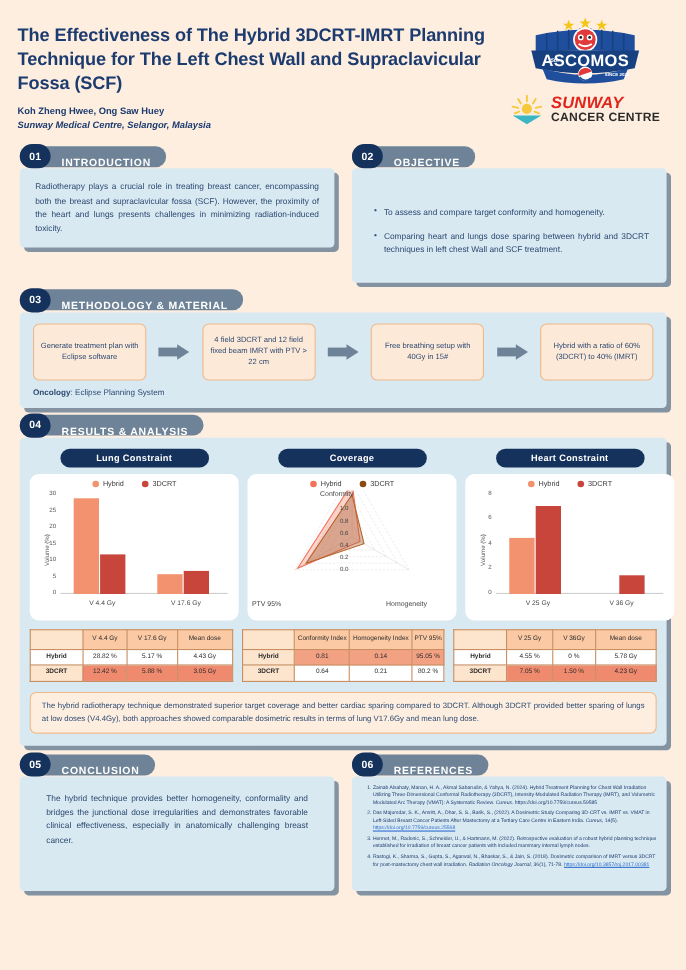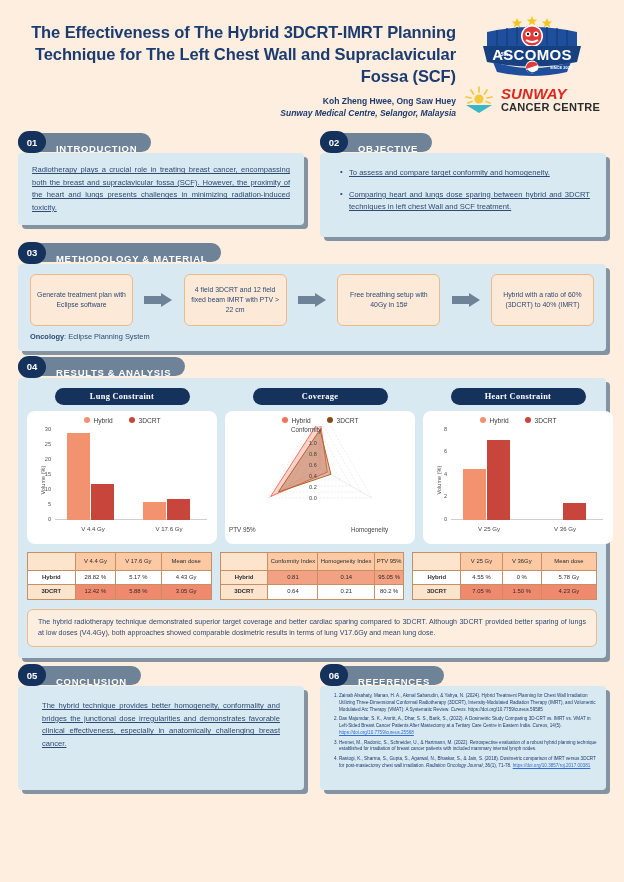--- a/index.html
+++ b/index.html
@@ -6,21 +6,21 @@
   html, body {
     width: 624px; height: 882px;
     background: #fdeee0;
     font-family: "Liberation Sans", sans-serif;
     overflow: hidden;
   }
   .poster { position: relative; width: 624px; height: 882px; background: #fdeee0; }
 
   
   .header { display: flex; padding: 14px 16px 6px 16px; align-items: flex-start; }
-  .header-left { flex: 1; text-align: right; padding-top: 8px; }
+  .header-left { flex: 1; text-align: left; padding-top: 8px; }
   .title {
     color: #1c3b6e; font-size: 16.5px; font-weight: bold; line-height: 1.32;
     letter-spacing: -0.1px;
   }
   .authors { color: #1c3b6e; font-size: 8.5px; font-weight: bold; margin-top: 9px; line-height: 1.35; }
   .affil { color: #1c3b6e; font-size: 8.5px; font-weight: bold; font-style: italic; line-height: 1.35; }
   .header-right { width: 152px; display: flex; flex-direction: column; align-items: center; gap: 4px; }
 
   
   .ascomos { position: relative; width: 118px; height: 66px; }
@@ -37,26 +37,26 @@
     color: #ffffff; font-size: 9.5px; font-weight: bold; letter-spacing: .7px;
   }
   .sec-num {
     position: absolute; left: 0; top: 0; width: 28px; height: 22px;
     background: #14325c; border-radius: 11px; color: #fff;
     font-size: 9.5px; font-weight: bold; display: flex; align-items: center; justify-content: center;
   }
 
   
   .panel { background: #d9e9f1; border-radius: 4px; box-shadow: 4px 4px 0 0 rgba(110,131,151,.85); }
-  .panel-body { padding: 11px 14px; color: #2c4a72; font-size: 7.6px; line-height: 1.65; text-align: justify; text-decoration: underline; }
+  .panel-body { padding: 11px 14px; color: #2c4a72; font-size: 7.6px; line-height: 1.65; text-align: justify; }
 
   .row2 { display: flex; gap: 16px; padding: 0 18px; margin-top: 6px; }
   .col { flex: 1; }
 
-  .bullets { list-style: none; padding-left: 4px; }
+  .bullets { list-style: none; padding-left: 4px; margin-top: 20px; }
   .bullets li { position: relative; padding-left: 9px; margin-bottom: 9px; text-align: justify; }
   .bullets li::before { content: "•"; position: absolute; left: 0; top: -1px; }
 
   
   .method-wrap { padding: 0 18px; margin-top: 5px; }
   .flow { display: flex; align-items: center; justify-content: space-between; padding: 10px 12px 2px 12px; }
   .fbox {
     width: 103px; min-height: 52px; background: #fde9d8; border: 1px solid #f0b98a; border-radius: 6px;
     display: flex; align-items: center; justify-content: center; text-align: center;
     color: #2c4a72; font-size: 6.9px; line-height: 1.45; padding: 4px 5px;
@@ -71,21 +71,21 @@
   .material b { font-weight: bold; }
 
   
   .results-wrap { padding: 0 18px; margin-top: 5px; }
   .results-inner { padding: 10px 9px 11px 9px; }
   .charts { display: flex; gap: 8px; justify-content: space-between; }
   .chart-col { width: 192px; }
   .chart-title {
     background: #14325c; color: #fff; border-radius: 11px; height: 17px;
     display: flex; align-items: center; justify-content: center;
-    font-size: 8.4px; font-weight: bold; letter-spacing: .3px; margin: 0 auto 6px auto; width: 135px; font-family: Liberation Serif, serif;
+    font-size: 8.4px; font-weight: bold; letter-spacing: .3px; margin: 0 auto 6px auto; width: 135px;
   }
   .chart-card { background: #fff; border-radius: 8px; height: 133px; padding: 6px 4px 3px 4px; position: relative; }
   .legend { display: flex; gap: 16px; justify-content: center; align-items: center; margin-bottom: 2px; }
   .legend-item { display: flex; align-items: center; gap: 4px; font-size: 6.6px; color: #3a3a3a; }
   .dot { width: 6px; height: 6px; border-radius: 50%; display: inline-block; }
 
   .bar-plot { position: relative; width: 182px; height: 108px; margin: 0 auto; }
   .axis-y-label {
     position: absolute; left: -2px; top: 50%; transform: translateY(-50%) rotate(-90deg);
     font-size: 5.6px; color: #555; white-space: nowrap;

